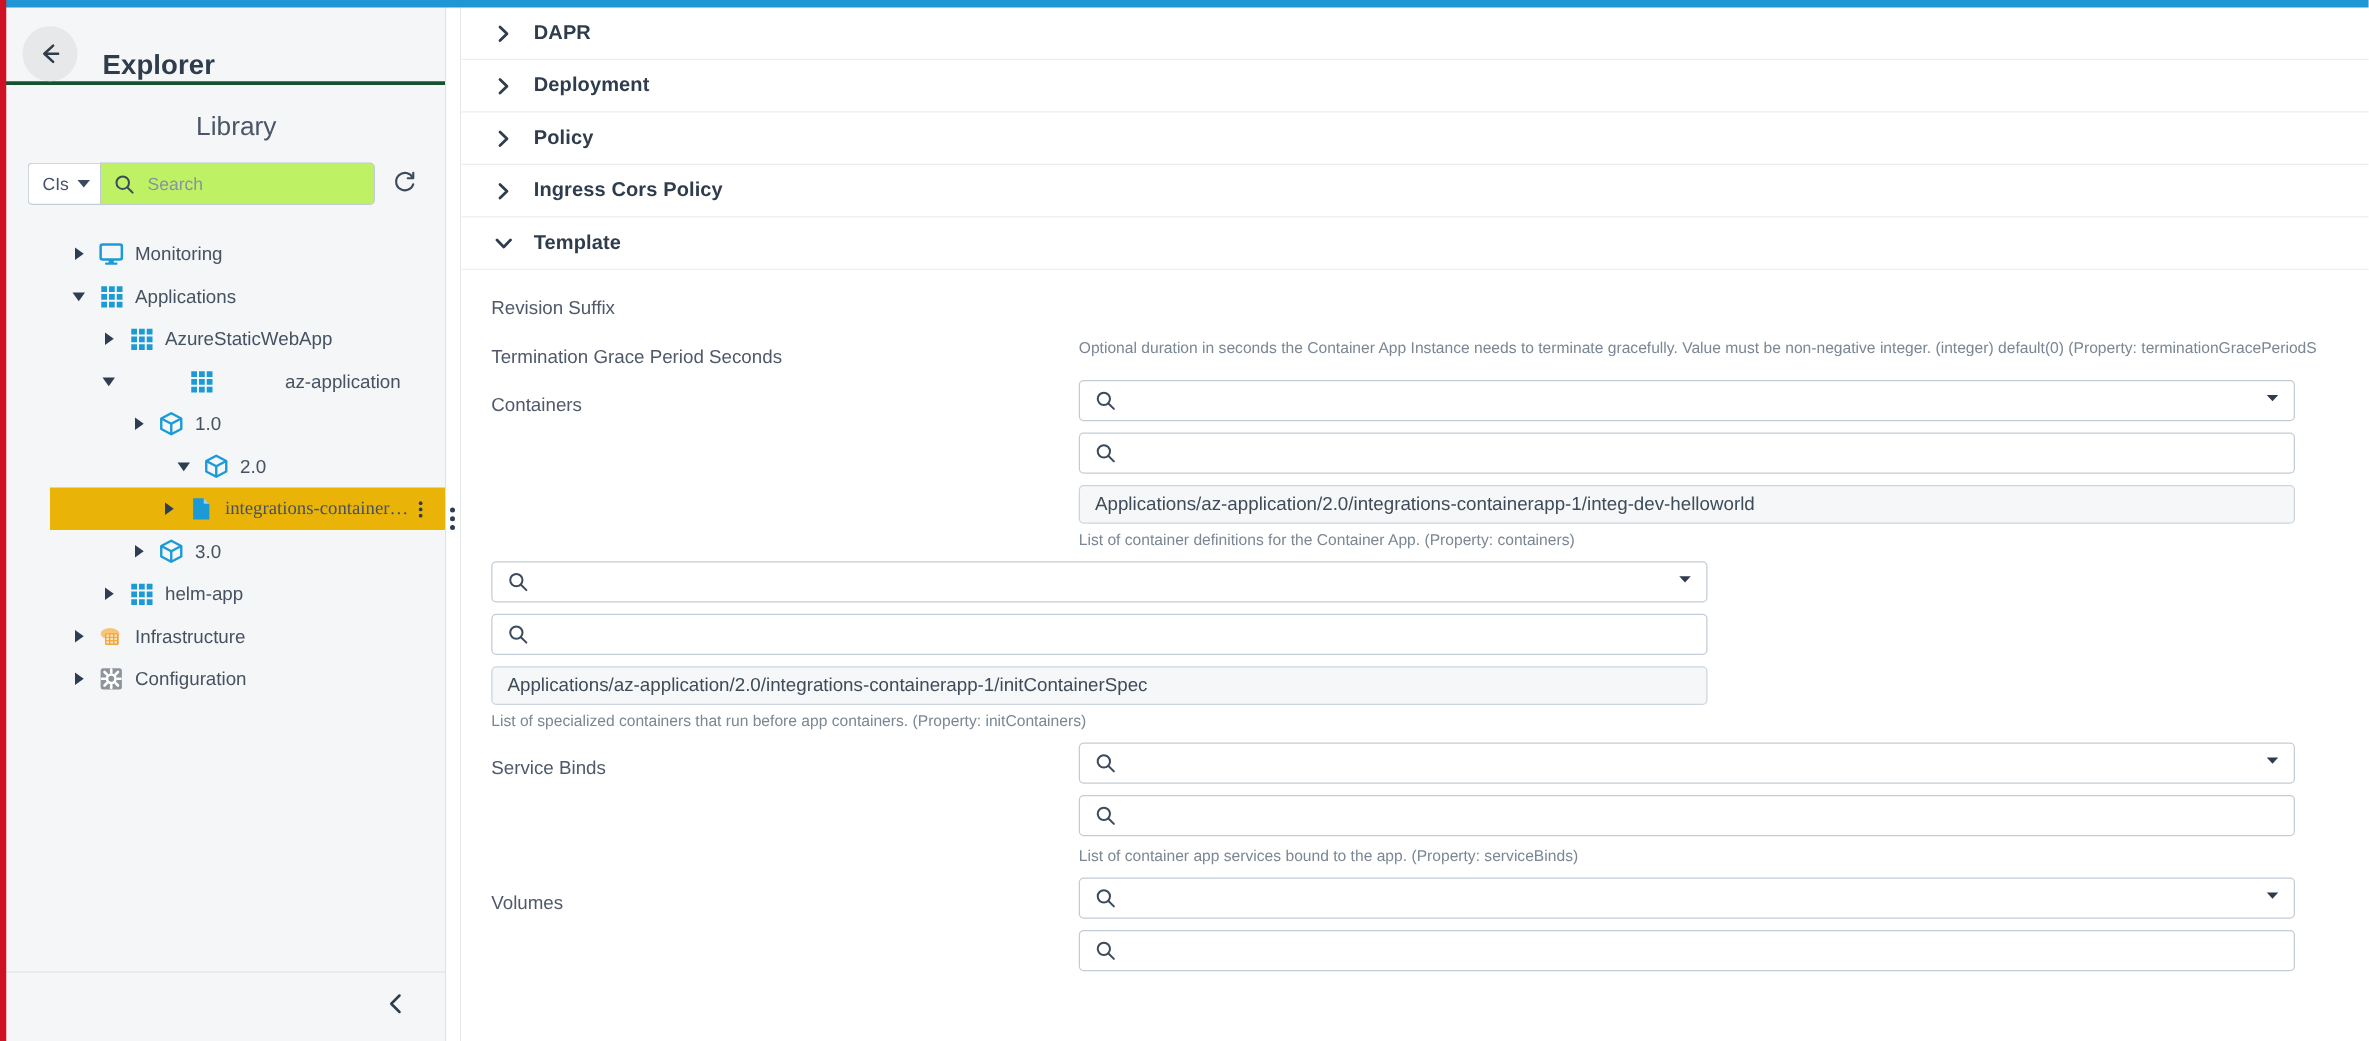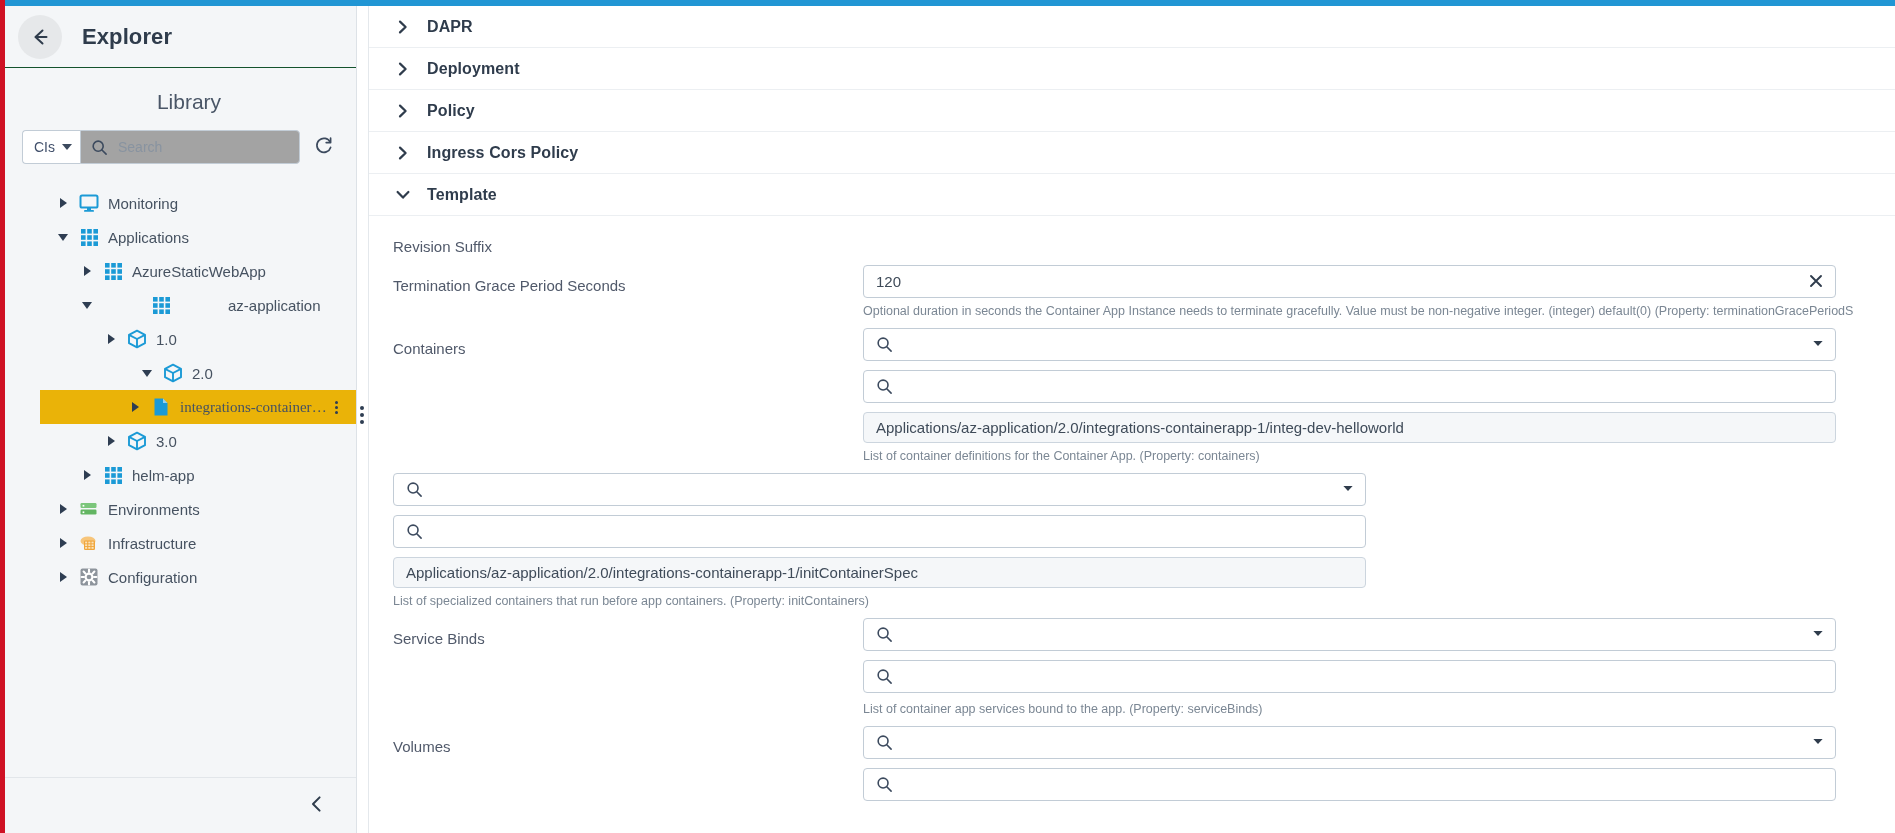--- a/index.html
+++ b/index.html
@@ -37,23 +37,23 @@
     background: #f4f6f8;
     border-right: 1px solid #dde2e7;
     display: flex;
     flex-direction: column;
     position: relative;
     flex: 0 0 357px;
   }
   .sidebar-header {
     height: 68px;
     display: flex;
-    align-items: center;
+    align-items: flex-end;
     padding: 6px 0 0 18px;
-    border-bottom: 1px solid #14532d;
+    border-bottom: 3px solid #14532d;
     flex: 0 0 68px;
   }
   .back-btn {
     width: 44px; height: 44px;
     border-radius: 50%;
     background: #e6e8ea;
     display: flex; align-items: center; justify-content: center;
     cursor: pointer;
     flex: 0 0 44px;
   }
@@ -96,21 +96,21 @@
     width: 0; height: 0;
     border-left: 5px solid transparent;
     border-right: 5px solid transparent;
     border-top: 6px solid #3c4a5e;
   }
   .search-box {
     height: 34px;
     flex: 1;
     border: 1px solid #c2ccd6;
     border-radius: 0 4px 4px 0;
-    background: #a3a3a3;
+    background: #bef264;
     display: flex; align-items: center;
     padding: 0 10px;
     gap: 8px;
   }
   .search-box input {
     border: none; outline: none;
     font-size: 14px;
     font-family: "Liberation Sans", sans-serif;
     color: #45525f;
     background: transparent;
@@ -504,34 +504,20 @@
             </svg>
           </div>
           <div class="node-label">helm-app</div>
         </div>
         <div class="tree-node" style="padding-left: 14px;">
           <div class="twisty">
             <span class="tri-right"></span>
           </div>
           <div class="node-icon">
             <svg width="22" height="22" viewBox="0 0 22 22">
-              <rect x="2.5" y="5" width="16" height="5" rx="1.2" fill="#7bc67b"></rect>
-              <rect x="2.5" y="11.5" width="16" height="5" rx="1.2" fill="#62b562"></rect>
-              <rect x="4.6" y="6.9" width="1.7" height="1.7" fill="#ffffff"></rect>
-              <rect x="4.6" y="13.4" width="1.7" height="1.7" fill="#ffffff"></rect>
-            </svg>
-          </div>
-          <div class="node-label">Environments</div>
-        </div>
-        <div class="tree-node" style="padding-left: 14px;">
-          <div class="twisty">
-            <span class="tri-right"></span>
-          </div>
-          <div class="node-icon">
-            <svg width="22" height="22" viewBox="0 0 22 22">
               <ellipse cx="10" cy="9" rx="7.5" ry="4.6" fill="#f7c57a"></ellipse>
               <rect x="6" y="8.5" width="11" height="9.5" rx="1.2" fill="#f0a63c"></rect>
               <rect x="7.1" y="9.6" width="2.1" height="1.8" fill="#fbe3bb"></rect>
               <rect x="10.3" y="9.6" width="2.1" height="1.8" fill="#fbe3bb"></rect>
               <rect x="13.5" y="9.6" width="2.1" height="1.8" fill="#fbe3bb"></rect>
               <rect x="7.1" y="12.3" width="2.1" height="1.8" fill="#fbe3bb"></rect>
               <rect x="10.3" y="12.3" width="2.1" height="1.8" fill="#fbe3bb"></rect>
               <rect x="13.5" y="12.3" width="2.1" height="1.8" fill="#fbe3bb"></rect>
               <rect x="7.1" y="15" width="2.1" height="1.8" fill="#fbe3bb"></rect>
               <rect x="10.3" y="15" width="2.1" height="1.8" fill="#fbe3bb"></rect>
@@ -617,25 +603,20 @@
           <span class="section-title">Template</span>
         </div>
       </div>
     <div class="form-area" id="form-area">
         <div class="field-row">
           <div class="field-label">Revision Suffix</div>
         </div>
         <div class="field-row">
           <div class="field-label">Termination Grace Period Seconds</div>
           <div class="field-ctl">
-            <div class="txt-input-wrap"><input type="text" class="txt-input" value="120" style=""><div class="clear-x">
-                <svg width="18" height="18" viewBox="0 0 18 18">
-                  <path d="M4 4 L14 14 M14 4 L4 14" stroke="#2f3c4c" stroke-width="1.9" stroke-linecap="round"></path>
-                </svg>
-              </div></div>
             <div class="help-text">Optional duration in seconds the Container App Instance needs to terminate gracefully. Value must be non-negative integer. (integer) default(0) (Property: terminationGracePeriodS</div>
           </div>
         </div>
         <div class="field-row">
           <div class="field-label">Containers</div>
           <div class="field-ctl">
             <div class="combo">
               <span class="mag">
                 <svg width="17" height="17" viewBox="0 0 18 18">
                   <circle cx="7.5" cy="7.5" r="5.2" fill="none" stroke="#3c4a5e" stroke-width="1.7"></circle>

